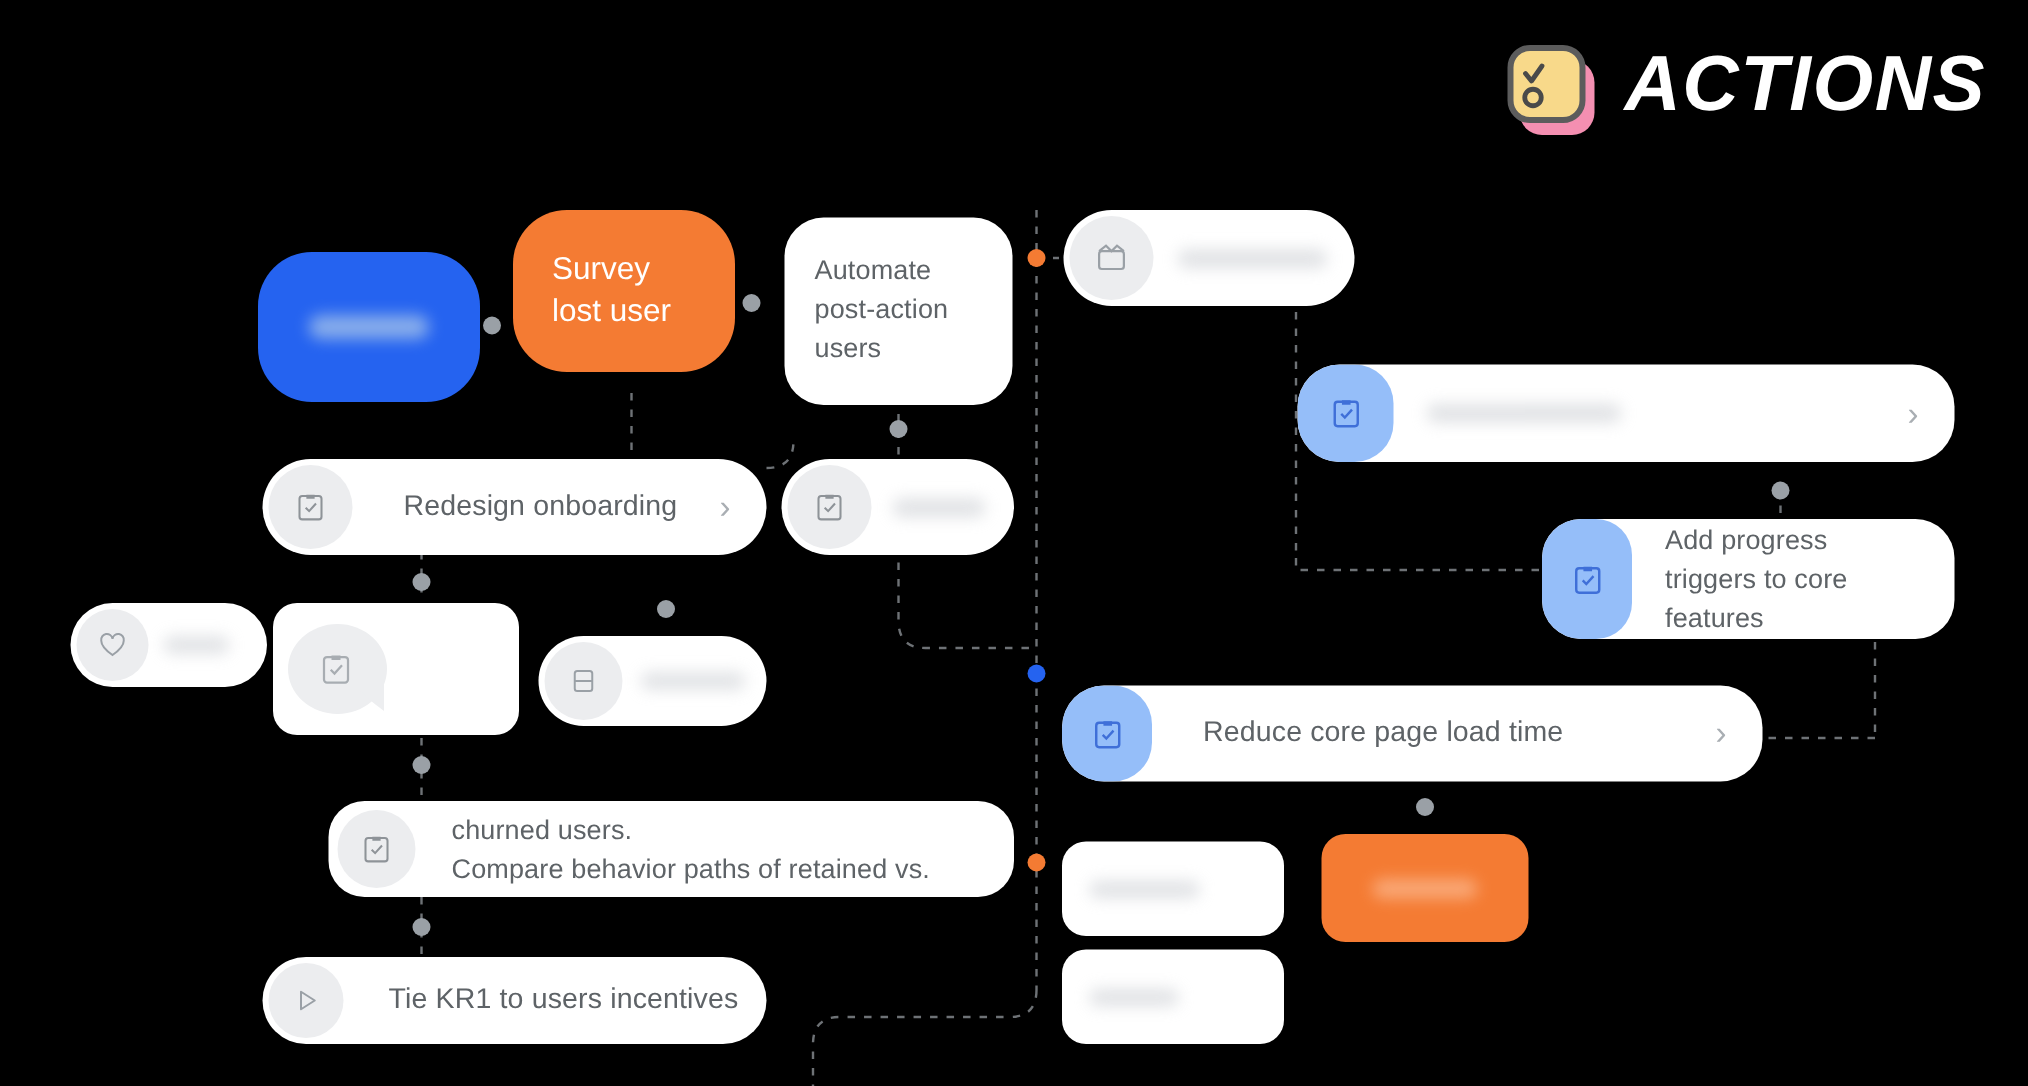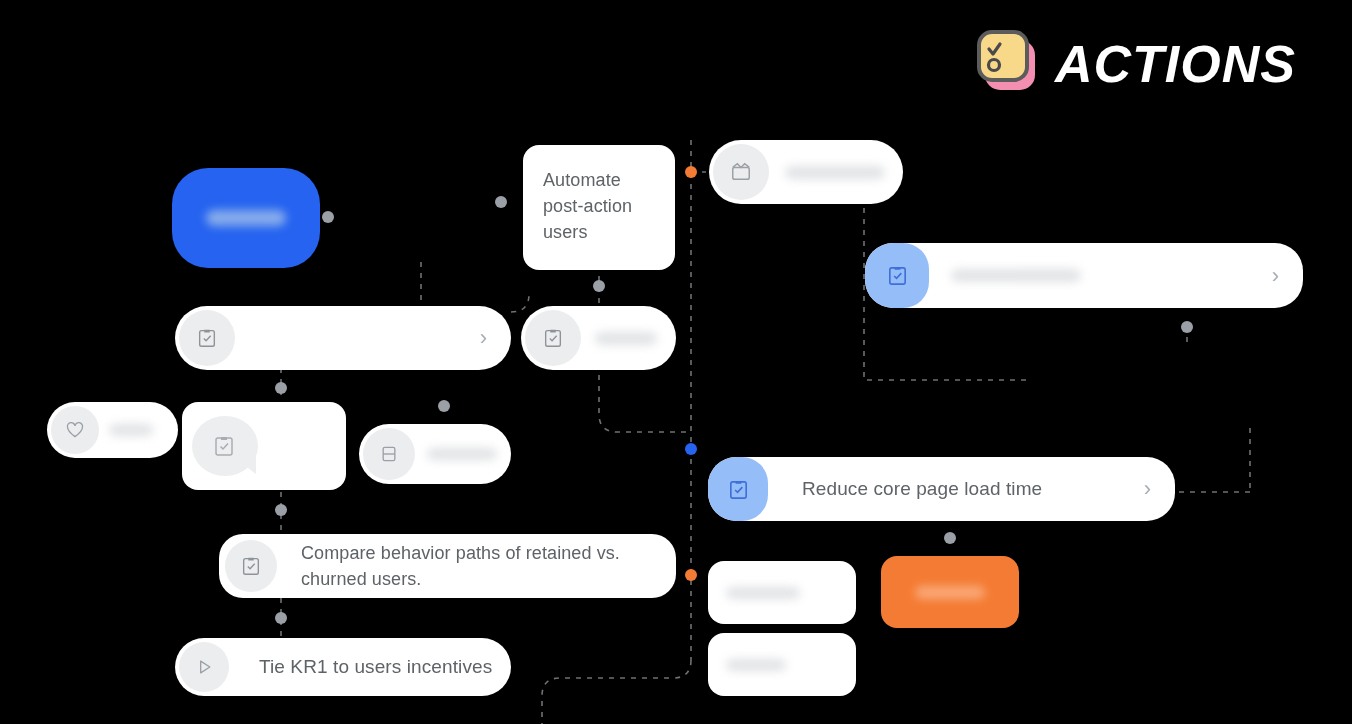--- a/index.html
+++ b/index.html
@@ -9,21 +9,21 @@
     background: #000000;
     font-family: "Liberation Sans", sans-serif;
     overflow: hidden;
   }
   #stage { position: relative; width: 1352px; height: 724px; background:#000; }
 
   
   #wires { position:absolute; left:0; top:0; width:1352px; height:724px; pointer-events:none; }
 
   
-  .brand { position:absolute; right:56px; top:30px; display:flex; align-items:flex-end; gap:18px; }
+  .brand { position:absolute; right:28px; top:30px; display:flex; align-items:flex-start; gap:18px; }
   .brand-mark { position:relative; width:60px; height:60px; }
   .mark-shadow {
     position:absolute; left:8px; top:10px; width:50px; height:50px;
     border-radius:15px; background:#F48FB1;
   }
   .mark-face {
     position:absolute; left:0; top:0; width:52px; height:52px;
     border-radius:15px; background:#F8D98A; border:4px solid #5C5C5C;
   }
   .brand-title {
@@ -129,22 +129,34 @@
   <div class="bubble" style="left:172px; top:168px; width:148px; height:100px;">
     <div class="body" style="background:#2563F0;">
       <div class="blur onblue" style="width:80px;height:16px;"></div>
     </div>
     <svg class="tail" style="left:118px; top:62px;" width="46" height="42" viewBox="0 0 46 42">
       <path d="M2 2 C10 20, 26 34, 44 40 C30 36, 14 26, 6 14 Z" fill="#2563F0"></path>
       <path d="M0 0 H30 V30 C18 22, 6 12, 0 0 Z" fill="#2563F0"></path>
     </svg>
   </div>
 
-
-  <div class="card rounded" style="left:523px; top:145px; width:152px; height:125px; padding:22px 20px;">
+  <div class="bubble" style="left:342px; top:140px; width:148px; height:108px;">
+    <div class="body" style="background:#F47B33; padding:0 0 0 26px; justify-content:flex-start;">
+      <div class="bubble-text">
+        <div>Survey</div>
+        <div>lost user</div>
+      </div>
+    </div>
+    <svg class="tail" style="left:116px; top:66px;" width="50" height="46" viewBox="0 0 50 46">
+      <path d="M0 0 H32 V34 C20 26, 8 14, 0 0 Z" fill="#F47B33"></path>
+      <path d="M22 22 C28 34, 38 42, 48 44 C36 42, 26 34, 20 26 Z" fill="#F47B33"></path>
+    </svg>
+  </div>
+
+  <div class="card rounded" style="left:523px; top:145px; width:152px; height:125px; padding:22px 20px;border-radius:26px;">
     <div class="label">Automate</div>
     <div class="label">post-action</div>
     <div class="label">users</div>
   </div>
 
   <div class="card pill" style="left:709px; top:140px; width:194px; height:64px;">
     <div class="row">
       <div class="icon-box circle grey" style="width:56px;height:56px;margin-left:4px;">
         <svg width="22" height="22" viewBox="0 0 24 24" fill="none" stroke="#9AA0A6" stroke-width="1.6">
           <rect x="3" y="7" width="18" height="13" rx="2"></rect>
@@ -157,20 +169,21 @@
 
   <div class="card pill" style="left:175px; top:306px; width:336px; height:64px;">
     <div class="row">
       <div class="icon-box circle grey" style="width:56px;height:56px;margin-left:4px;">
         <svg width="22" height="22" viewBox="0 0 24 24" fill="none" stroke="#8E9398" stroke-width="1.5">
           <rect x="4" y="4" width="16" height="17" rx="2"></rect>
           <path d="M9 3 h6 v3 h-6 z" fill="#8E9398" stroke="none"></path>
           <path d="M8.5 12.5 L11 15 L16 9.5"></path>
         </svg>
       </div>
+      <div class="label big" style="margin-left:34px;">Redesign onboarding</div>
       <div class="chev" style="margin-right:24px;">›</div>
     </div>
   </div>
 
   <div class="card pill" style="left:521px; top:306px; width:155px; height:64px;">
     <div class="row">
       <div class="icon-box circle grey" style="width:56px;height:56px;margin-left:4px;">
         <svg width="22" height="22" viewBox="0 0 24 24" fill="none" stroke="#8E9398" stroke-width="1.5">
           <rect x="4" y="4" width="16" height="17" rx="2"></rect>
           <path d="M9 3 h6 v3 h-6 z" fill="#8E9398" stroke="none"></path>
@@ -188,20 +201,36 @@
           <rect x="4" y="4" width="16" height="17" rx="2"></rect>
           <path d="M9 3 h6 v3 h-6 z" fill="#3F6FD8" stroke="none"></path>
           <path d="M8.5 12.5 L11 15 L16 9.5"></path>
         </svg>
       </div>
       <div class="blur" style="width:130px;height:13px;margin-left:22px;"></div>
       <div class="chev" style="margin-right:24px;">›</div>
     </div>
   </div>
 
+  <div class="card" style="left:1028px; top:346px; width:275px; height:80px; border-radius:26px; overflow:hidden;">
+    <div class="row">
+      <div class="icon-box blue" style="width:60px;height:80px;border-radius:24px;">
+        <svg width="23" height="23" viewBox="0 0 24 24" fill="none" stroke="#3F6FD8" stroke-width="1.7">
+          <rect x="4" y="4" width="16" height="17" rx="2"></rect>
+          <path d="M9 3 h6 v3 h-6 z" fill="#3F6FD8" stroke="none"></path>
+          <path d="M8.5 12.5 L11 15 L16 9.5"></path>
+        </svg>
+      </div>
+      <div style="margin-left:22px;">
+        <div class="label">Add progress</div>
+        <div class="label">triggers to core</div>
+        <div class="label">features</div>
+      </div>
+    </div>
+  </div>
 
   <div class="card pill" style="left:47px; top:402px; width:131px; height:56px;">
     <div class="row">
       <div class="icon-box circle grey" style="width:48px;height:48px;margin-left:4px;">
         <svg width="20" height="20" viewBox="0 0 24 24" fill="none" stroke="#9AA0A6" stroke-width="1.6">
           <path d="M12 20 C5 15, 3 11, 3 8.5 A4.5 4.5 0 0 1 12 7 A4.5 4.5 0 0 1 21 8.5 C21 11, 19 15, 12 20 Z"></path>
         </svg>
       </div>
       <div class="blur" style="width:44px;height:12px;margin-left:10px;"></div>
     </div>
@@ -234,22 +263,22 @@
   <div class="card" style="left:219px; top:534px; width:457px; height:64px; border-radius:24px;">
     <div class="row">
       <div class="icon-box circle grey" style="width:52px;height:52px;margin-left:6px;">
         <svg width="22" height="22" viewBox="0 0 24 24" fill="none" stroke="#8E9398" stroke-width="1.5">
           <rect x="4" y="4" width="16" height="17" rx="2"></rect>
           <path d="M9 3 h6 v3 h-6 z" fill="#8E9398" stroke="none"></path>
           <path d="M8.5 12.5 L11 15 L16 9.5"></path>
         </svg>
       </div>
       <div style="margin-left:24px;">
+        <div class="label">churned users.</div>
         <div class="label">Compare behavior paths of retained vs.</div>
-        <div class="label">churned users.</div>
       </div>
     </div>
   </div>
 
   <div class="card pill" style="left:175px; top:638px; width:336px; height:58px;">
     <div class="row">
       <div class="icon-box circle grey" style="width:50px;height:50px;margin-left:4px;">
         <svg width="20" height="20" viewBox="0 0 24 24" fill="none" stroke="#9AA0A6" stroke-width="1.6" stroke-linejoin="round">
           <path d="M8 5 L19 12 L8 19 Z"></path>
         </svg>

